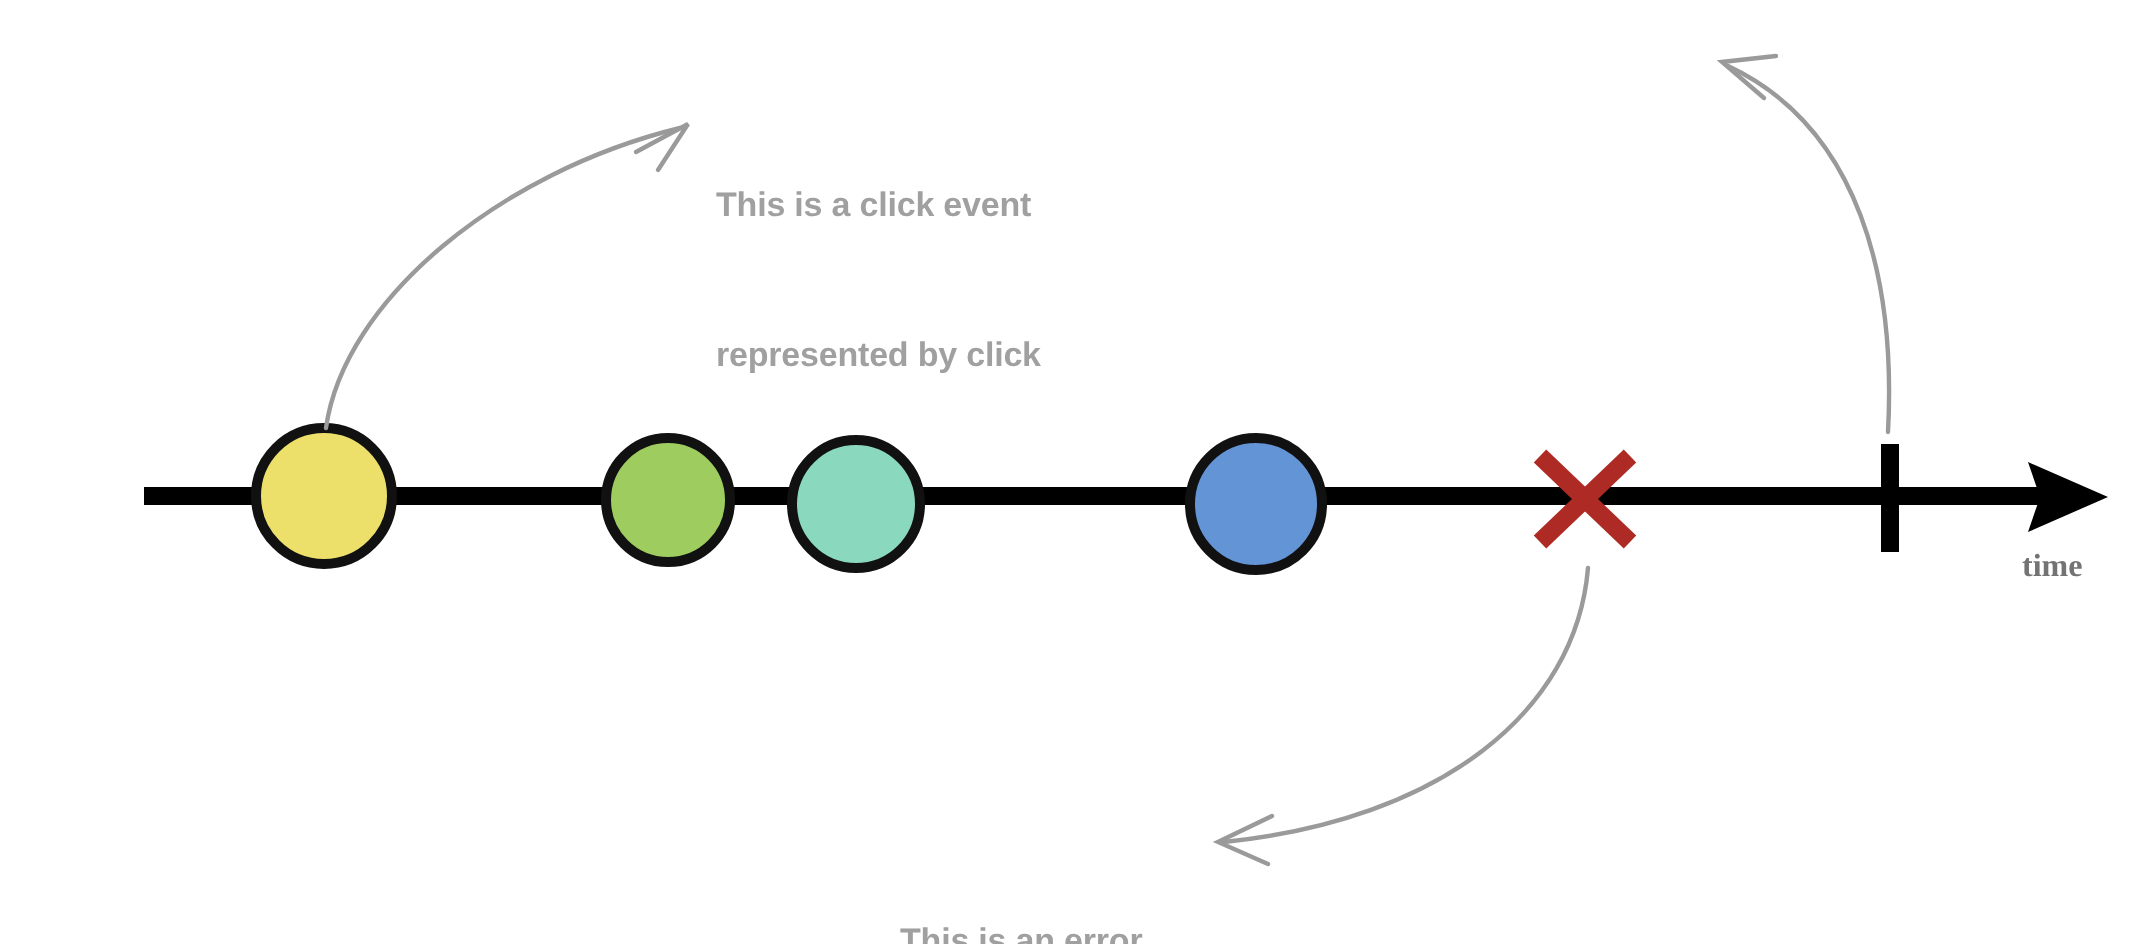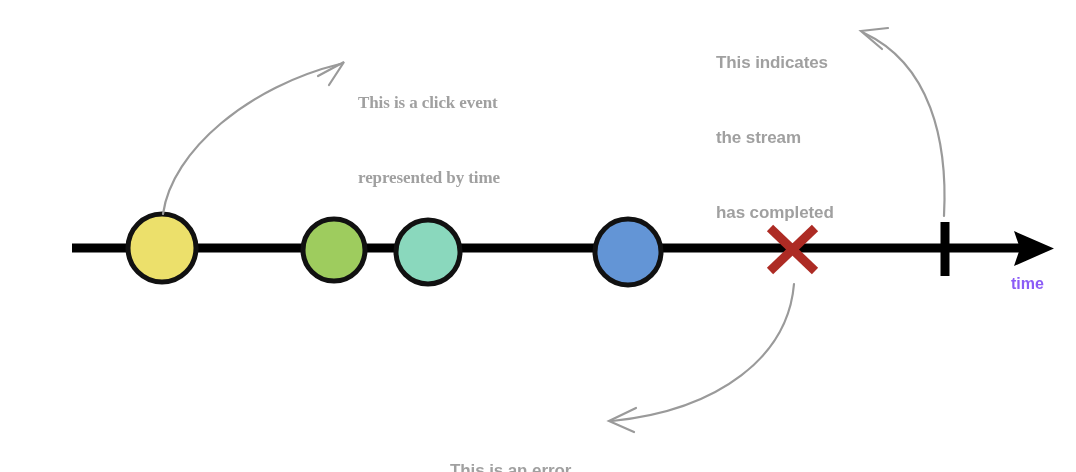--- a/index.html
+++ b/index.html
@@ -34,41 +34,40 @@
     font-size: 17px;
     line-height: 25px;
     color: #a0a0a0;
     letter-spacing: -0.1px;
     white-space: pre;
     user-select: none;
   }
   #annotation-event {
     left: 358px;
     top: 40px;
-    font-family: Liberation Serif, serif;
   }
   #annotation-complete {
     left: 716px;
     top: 0px;
   }
   #annotation-error {
     left: 450px;
     top: 408px;
   }
   .annotation-line {
     display: block;
   }
   #axis-label-time {
     position: absolute;
     left: 1011px;
     top: 275px;
-    font-family: Liberation Sans, sans-serif;
+    font-family: Liberation Serif, serif;
     font-weight: bold;
     font-size: 16px;
-    color: #8b5cf6;
+    color: #737373;
     user-select: none;
   }
 </style>
 </head>
 <body>
 
 <div id="diagram-root">
 
   <svg id="marble-svg" viewBox="0 0 1076 472">
 
@@ -105,28 +104,23 @@
 
       <g>
         <path d="M794,284 C788,356 720,410 612,421"></path>
         <path d="M636,408 L609,421 L634,432"></path>
       </g>
     </g>
   </svg>
 
   <div class="annotation" id="annotation-event">
     <span class="annotation-line">This is a click event</span>
-    <span class="annotation-line">represented by time</span>
+    <span class="annotation-line">represented by click</span>
   </div>
 
-  <div class="annotation" id="annotation-complete">
-    <span class="annotation-line">This indicates</span>
-    <span class="annotation-line">the stream</span>
-    <span class="annotation-line">has completed</span>
-  </div>
 
   <div class="annotation" id="annotation-error">
     <span class="annotation-line">This is an error</span>
   </div>
 
   <div id="axis-label-time">time</div>
 
 </div>
 
 </body></html>

